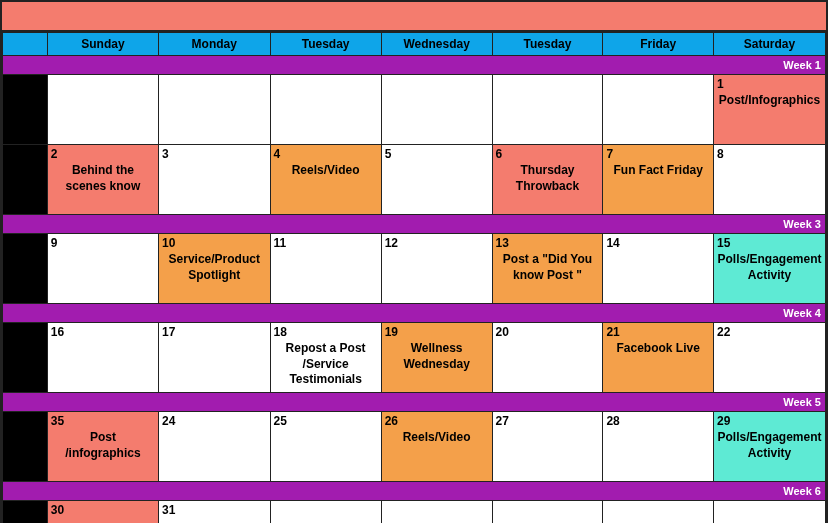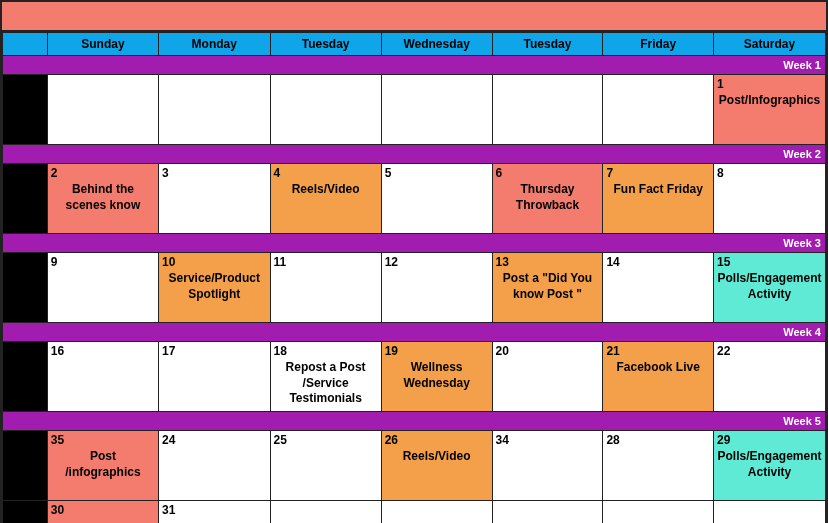--- a/index.html
+++ b/index.html
@@ -109,23 +109,20 @@
           <td class="day-cell bg-white"></td>
           <td class="day-cell bg-white"></td>
           <td class="day-cell bg-white"></td>
           <td class="day-cell bg-white"></td>
           <td class="day-cell bg-salmon">
             <span class="day-number">1</span>
             <div class="cell-content">Post/Infographics</div>
           </td>
         </tr>
         <tr>
-          <td class="week-label" colspan="8">Week 2</td>
-        </tr>
-        <tr>
           <td style="background: rgb(0, 0, 0);"></td>
           <td class="day-cell bg-salmon">
             <span class="day-number">2</span>
             <div class="cell-content">Behind the scenes know</div>
           </td>
           <td class="day-cell bg-white">
             <span class="day-number">3</span>
           </td>
           <td class="day-cell bg-orange">
             <span class="day-number">4</span>
@@ -219,31 +216,34 @@
             <span class="day-number">24</span>
           </td>
           <td class="day-cell bg-white">
             <span class="day-number">25</span>
           </td>
           <td class="day-cell bg-orange">
             <span class="day-number">26</span>
             <div class="cell-content">Reels/Video</div>
           </td>
           <td class="day-cell bg-white">
-            <span class="day-number">34</span>
+            <span class="day-number">27</span>
           </td>
           <td class="day-cell bg-white">
             <span class="day-number">28</span>
           </td>
           <td class="day-cell bg-yellow">
             <span class="day-number">29</span>
             <div class="cell-content">Polls/Engagement Activity</div>
           </td>
         </tr>
         <tr>
+          <td class="week-label" colspan="8">Week 6</td>
+        </tr>
+        <tr>
           <td style="background: rgb(0, 0, 0);"></td>
           <td class="day-cell bg-salmon">
             <span class="day-number">30</span>
           </td>
           <td class="day-cell bg-white">
             <span class="day-number">31</span>
           </td>
           <td class="day-cell bg-white"></td>
           <td class="day-cell bg-white"></td>
           <td class="day-cell bg-white"></td>

